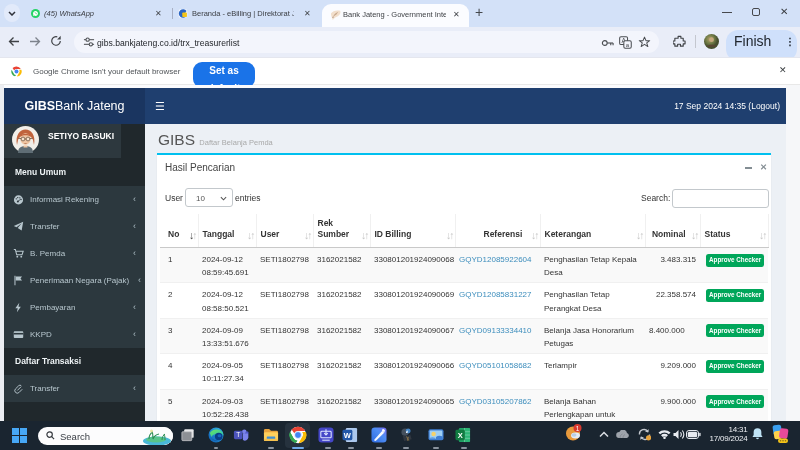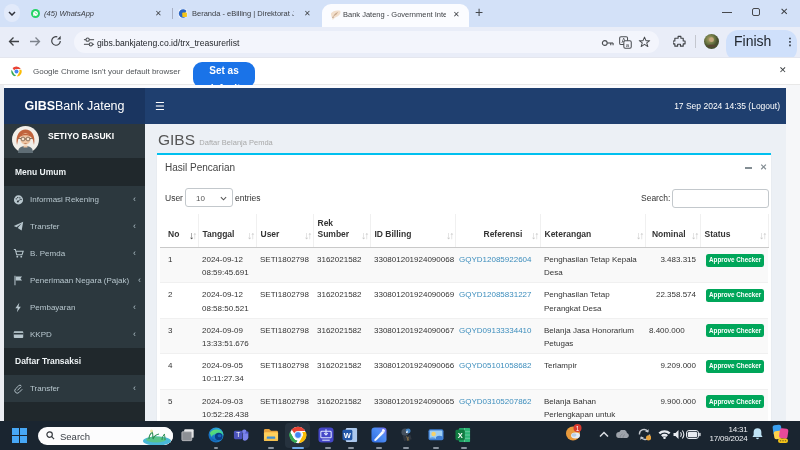--- a/index.html
+++ b/index.html
@@ -160,21 +160,21 @@
 <div class="abs" style="left:0;top:85px;width:800px;height:3px;background:#fbfbfd;"></div>
 <div id="leftsliver"></div>
 
 <div id="appheader">
   <div id="logo"><b>GIBS</b>Bank Jateng</div>
   <div class="abs" style="left:151px;top:11px;width:12px;height:14px;color:#fff;font-size:11px;line-height:14px;">☰</div>
   <div class="abs" style="left:482px;top:13px;width:294px;color:#fff;font-size:8.5px;text-align:right;">17 Sep 2024 14:35 (Logout)</div>
 </div>
 
 <div id="sidebar">
-  <div class="abs" style="left:0;top:0;width:141px;height:34px;background:#2d383e;">
+  <div class="abs" style="left:0;top:0;width:117px;height:34px;background:#2d383e;">
     <svg class="abs" style="left:8px;top:1.5px" width="27" height="27" viewBox="0 0 27 27">
         <circle cx="13.5" cy="13.5" r="13.5" fill="#f2efe9"></circle>
         <path d="M5 19 C3 9 8 3.5 13.5 3.5 C19 3.5 24 9 22 19 L21 14 C20 10.5 18 8.5 13.5 8.5 C9 8.5 7 10.5 6 14z" fill="#c0633c"></path>
         <ellipse cx="13.5" cy="13" rx="5.2" ry="5.8" fill="#efc5a3"></ellipse>
         <path d="M6 13.5 C6 10 9 8 13.5 8 C18 8 21 10 21 13.5 L19.5 11.5 C18 9.8 16 9.3 13.5 9.3 C11 9.3 9 9.8 7.5 11.5z" fill="#c0633c"></path>
         <circle cx="11" cy="13" r="1.9" fill="#f7e3cf" stroke="#5f4632" stroke-width="0.7"></circle>
         <circle cx="16" cy="13" r="1.9" fill="#f7e3cf" stroke="#5f4632" stroke-width="0.7"></circle>
         <path d="M12.9 13h1.2M6.5 12.5l2.6 0M17.9 12.5l2.6 0" stroke="#5f4632" stroke-width="0.7"></path>
         <path d="M12.3 17.5h2.4" stroke="#b97a55" stroke-width="0.8"></path>
         <path d="M6 27 C6 22 8.5 20 13.5 20 C18.5 20 21 22 21 27z" fill="#5f6d75"></path>

